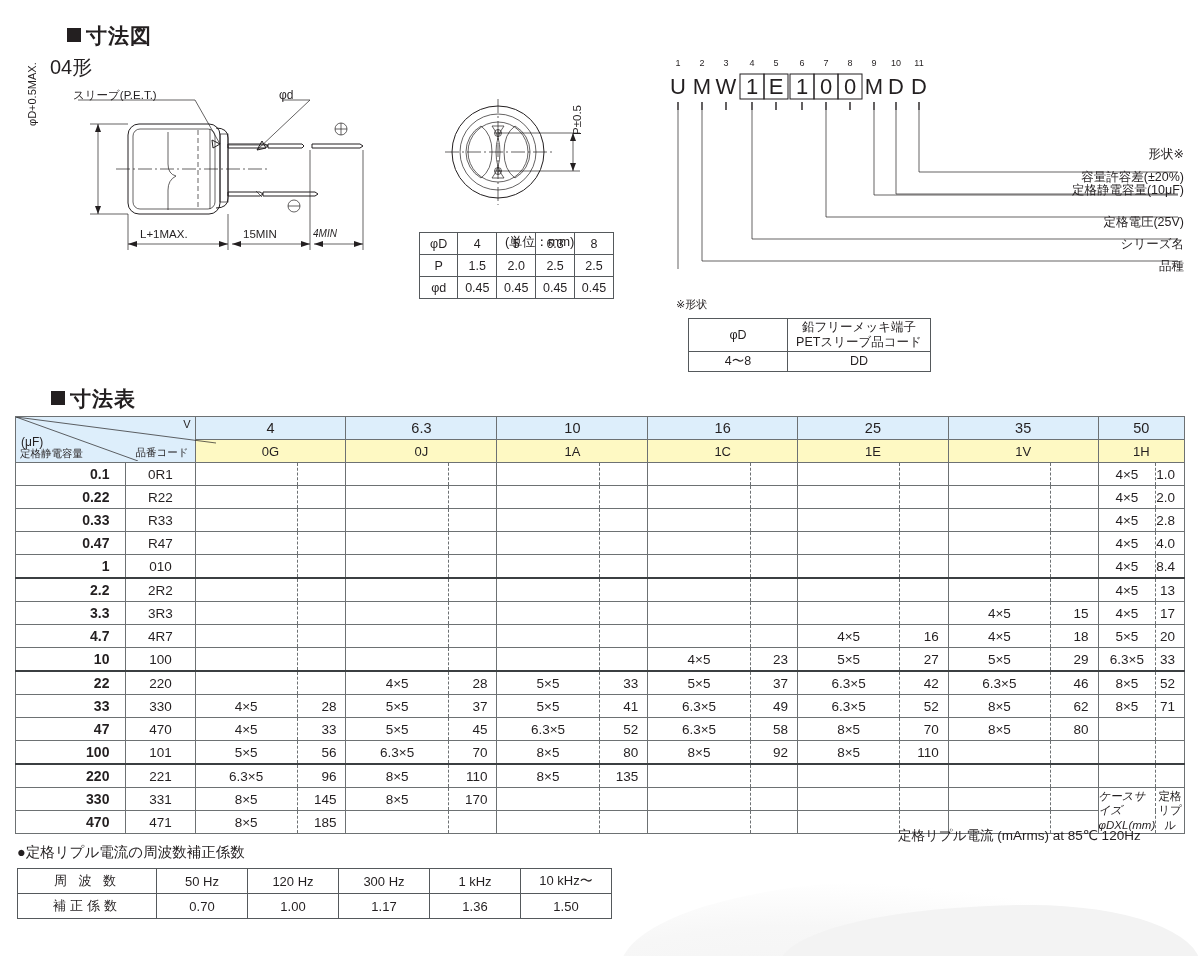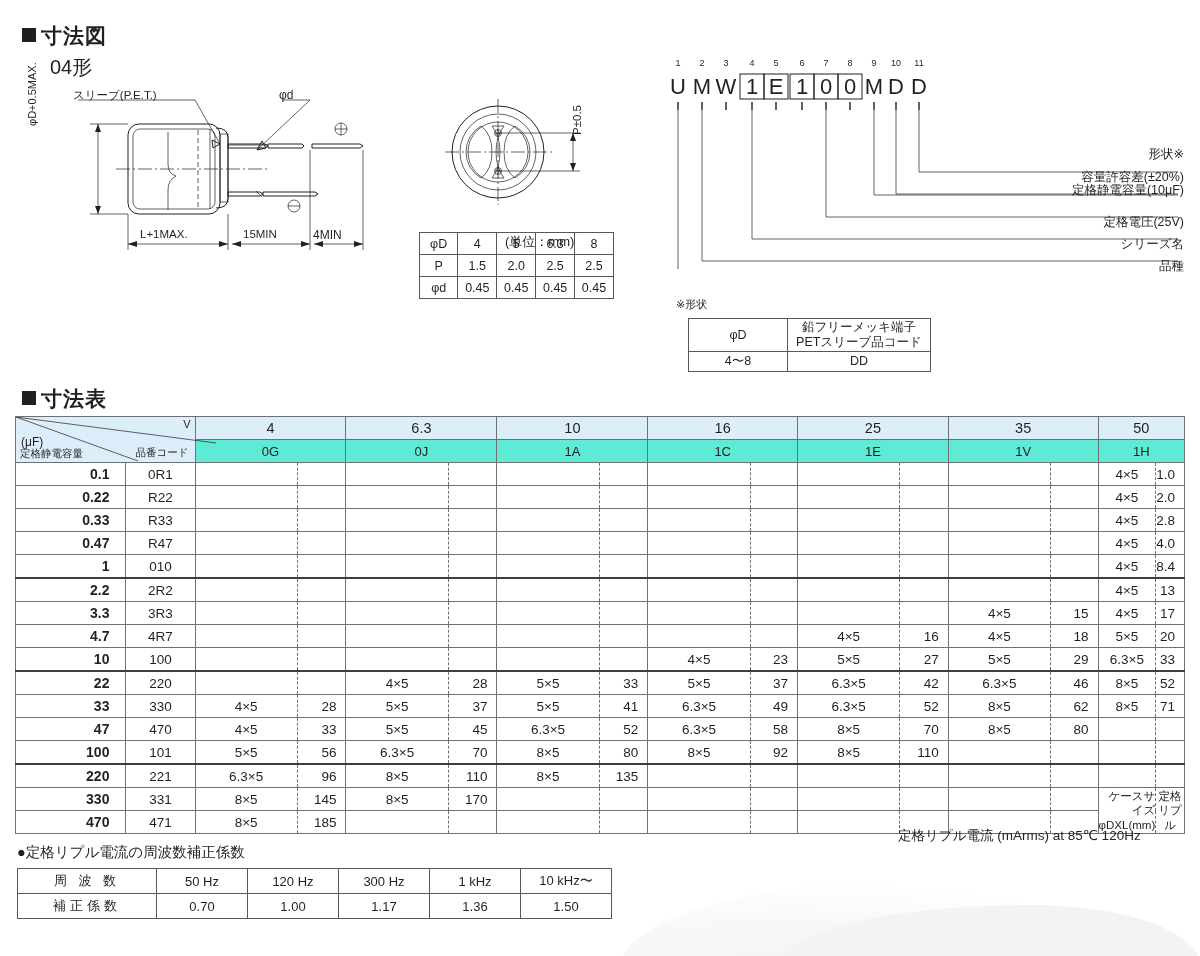--- a/index.html
+++ b/index.html
@@ -8,21 +8,21 @@
     font-family:"Liberation Sans","DejaVu Sans",sans-serif;
     color:#231f20;overflow:hidden;
   }
   .wm{position:absolute;left:620px;top:880px;width:580px;height:90px;
       background:radial-gradient(ellipse at 30% 120%, #f4f4f4 0%, #f7f7f7 40%, #ffffff 70%);
       border-radius:50% 50% 0 0 / 100% 100% 0 0;pointer-events:none;}
   .wm2{position:absolute;left:780px;top:905px;width:420px;height:60px;
       background:#f3f3f3;border-radius:60% 40% 0 0 / 100% 100% 0 0;pointer-events:none;}
 
   
-  .sec-head{position:absolute;font-size:21px;font-weight:bold;letter-spacing:1px;}
+  .sec-head{position:absolute;font-size:21px;font-weight:bold;letter-spacing:1px;margin-left:45px;}
   .sec-head .sq{display:inline-block;width:14px;height:14px;background:#231f20;margin-right:5px;vertical-align:1px;}
   .sub-head{position:absolute;font-size:20px;}
 
   
   svg{display:block;}
   .ln{stroke:#231f20;stroke-width:1;fill:none;}
   .lnT{stroke:#231f20;stroke-width:1.4;fill:none;}
   .thin{stroke:#231f20;stroke-width:0.7;fill:none;}
   .ctr{stroke:#231f20;stroke-width:0.7;fill:none;stroke-dasharray:14 3 2 3;}
   .dash{stroke:#231f20;stroke-width:0.7;fill:none;stroke-dasharray:5 3;}
@@ -36,28 +36,28 @@
   
   #code-area{position:absolute;left:668px;top:36px;width:520px;height:250px;}
   .code-title{font-size:16px;font-weight:bold;}
 
   
   #main-table{position:absolute;left:15px;top:416px;width:1170px;
      border-collapse:collapse;font-size:13px;}
   #main-table td,#main-table th{border:1px solid #6d7173;padding:0;text-align:center;
      height:22px;font-weight:normal;}
   #main-table .hdrv{background:#ddeefb;font-size:14.5px;}
-  #main-table .hdrc{background:#5eead4;font-size:13px;}
+  #main-table .hdrc{background:#fef9c3;font-size:13px;}
   #main-table .corner{background:#ddeefb;padding:0;position:relative;}
   #main-table td.cap{font-weight:bold;text-align:right;padding-right:16px;font-size:14px;}
   #main-table td.code{text-align:center;font-size:13.5px;}
   #main-table td.sz{text-align:center;font-size:13.5px;border-right:1px dashed #6d7173;}
   #main-table td.rp{text-align:right;padding-right:9px;font-size:13.5px;border-left:none;}
   #main-table tr.thickb > td{border-bottom:2px solid #3b3f41;}
-  #main-table td.legend{font-size:11.5px;text-align:right;line-height:1.25;}
+  #main-table td.legend{font-size:11.5px;text-align:left;line-height:1.25;font-style:italic;}
   #main-table td.legend2{font-size:11.5px;text-align:center;line-height:1.25;border-left:none;}
   .corner-lbl-v{position:absolute;right:4px;top:1px;font-size:11px;}
   .corner-lbl-c{position:absolute;right:6px;bottom:2px;font-size:10.5px;}
   .corner-lbl-u{position:absolute;left:5px;bottom:13px;font-size:12px;text-align:right;}
   .corner-lbl-n{position:absolute;left:4px;bottom:1px;font-size:10.5px;}
   .corner-svg{position:absolute;left:0;top:0;}
 
   .note-right{position:absolute;font-size:13.5px;}
   .bullet-head{position:absolute;font-size:14.5px;}
   #freq-table{position:absolute;left:17px;top:868px;border-collapse:collapse;font-size:13px;}
@@ -144,21 +144,21 @@
   <path d="M294 172 l9 -3 v6 z" fill="#231f20"></path>
   <path d="M343 172 l-9 -3 v6 z" fill="#231f20"></path>
 </svg>
 </div>
 
 <div style="position:absolute;left:73px;top:88px;font-size:11.5px;">スリーブ(P.E.T.)</div>
 <div style="position:absolute;left:279px;top:88px;font-size:12px;">φd</div>
 <div style="position:absolute;left:26px;top:126px;font-size:11px;transform:rotate(-90deg);transform-origin:left top;white-space:nowrap;">φD+0.5MAX.</div>
 <div style="position:absolute;left:140px;top:228px;font-size:11.5px;">L+1MAX.</div>
 <div style="position:absolute;left:243px;top:228px;font-size:11.5px;">15MIN</div>
-<div style="position:absolute;left:313px;top:228px;font-size:12px;">4MIN</div>
+<div style="position:absolute;left:313px;top:228px;font-size:10px;font-style:italic;">4MIN</div>
 
 <div style="position:absolute;left:440px;top:95px;">
 <svg width="180" height="120" viewBox="0 0 180 120">
   <circle cx="58" cy="57" r="46" class="ln"></circle>
   <circle cx="58" cy="57" r="38" class="thin"></circle>
   <circle cx="58" cy="57" r="30" class="thin"></circle>
 
   <path d="M58 28 a30 30 0 0 1 0 58 a30 30 0 0 1 0 -58 z" fill="none"></path>
   <path d="M41 31 a30 30 0 0 0 0 52 q11 -8 11 -26 q0 -18 -11 -26 z" fill="url(#dots)" class="thin"></path>
   <path d="M75 31 a30 30 0 0 1 0 52 q-11 -8 -11 -26 q0 -18 11 -26 z" fill="url(#dots)" class="thin"></path>
@@ -274,21 +274,21 @@
       <span>PETスリーブ品コード</span>
     </td>
   </tr>
   <tr>
     <td class="c1">4〜8</td>
     <td class="c2">DD</td>
   </tr>
 </tbody>
   </table>
 
-<div class="sec-head" style="left:22px;top:385px;">
+<div class="sec-head" style="left:6px;top:385px;">
   <span class="sq"></span><span>寸法表</span>
 </div>
 
 <table id="main-table">
   <colgroup>
     <col style="width:124px">
       <col style="width:78px">
     <col style="width:116px">
       <col style="width:52px">
     <col style="width:116px">

